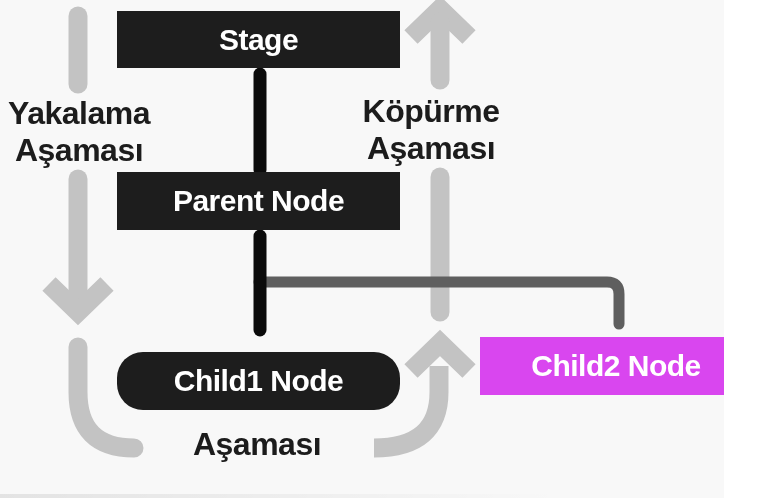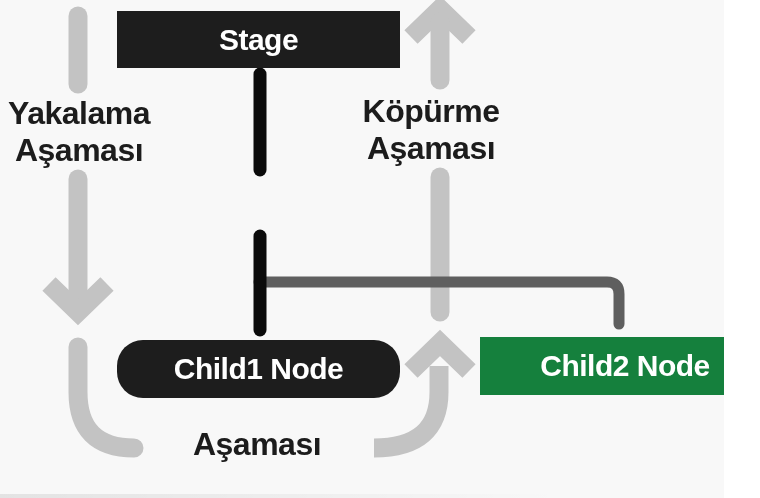--- a/index.html
+++ b/index.html
@@ -25,24 +25,24 @@
     display: flex;
     align-items: center;
     justify-content: center;
     color: #ffffff;
     font-weight: bold;
     font-size: 30px;
     letter-spacing: -0.5px;
     white-space: nowrap;
   }
   .node-black { background: #1d1d1d; }
-  .node-gray  { background: #15803d; padding-left: 9px; }
+  .node-gray  { background: #d946ef; }
   .box-stage  { left: 117px; top: 11px;  width: 283px; height: 57px; }
   .box-parent { left: 117px; top: 172px; width: 283px; height: 58px; }
-  .box-child1 { left: 117px; top: 340px; width: 283px; height: 58px; border-radius: 26px; }
+  .box-child1 { left: 117px; top: 352px; width: 283px; height: 58px; border-radius: 26px; }
   .box-child2 { left: 480px; top: 337px; width: 272px; height: 58px; }
   .phase-label {
     position: absolute;
     color: #1c1c1c;
     font-weight: bold;
     font-size: 32px;
     line-height: 37px;
     letter-spacing: -0.5px;
     text-align: center;
     white-space: nowrap;
@@ -91,20 +91,23 @@
     <g stroke="#0b0b0b" fill="none" stroke-linecap="round">
       <line x1="260" y1="74" x2="260" y2="170" stroke-width="13"></line>
       <line x1="260" y1="236" x2="260" y2="330" stroke-width="13"></line>
     </g>
   </svg>
 
   <div class="node-box node-black box-stage">
     <span>Stage</span>
   </div>
 
+  <div class="node-box node-black box-parent">
+    <span>Parent Node</span>
+  </div>
 
   <div class="node-box node-black box-child1">
     <span>Child1 Node</span>
   </div>
 
   <div class="node-box node-gray box-child2">
     <span>Child2 Node</span>
   </div>
 
   <div class="phase-label label-capture">

